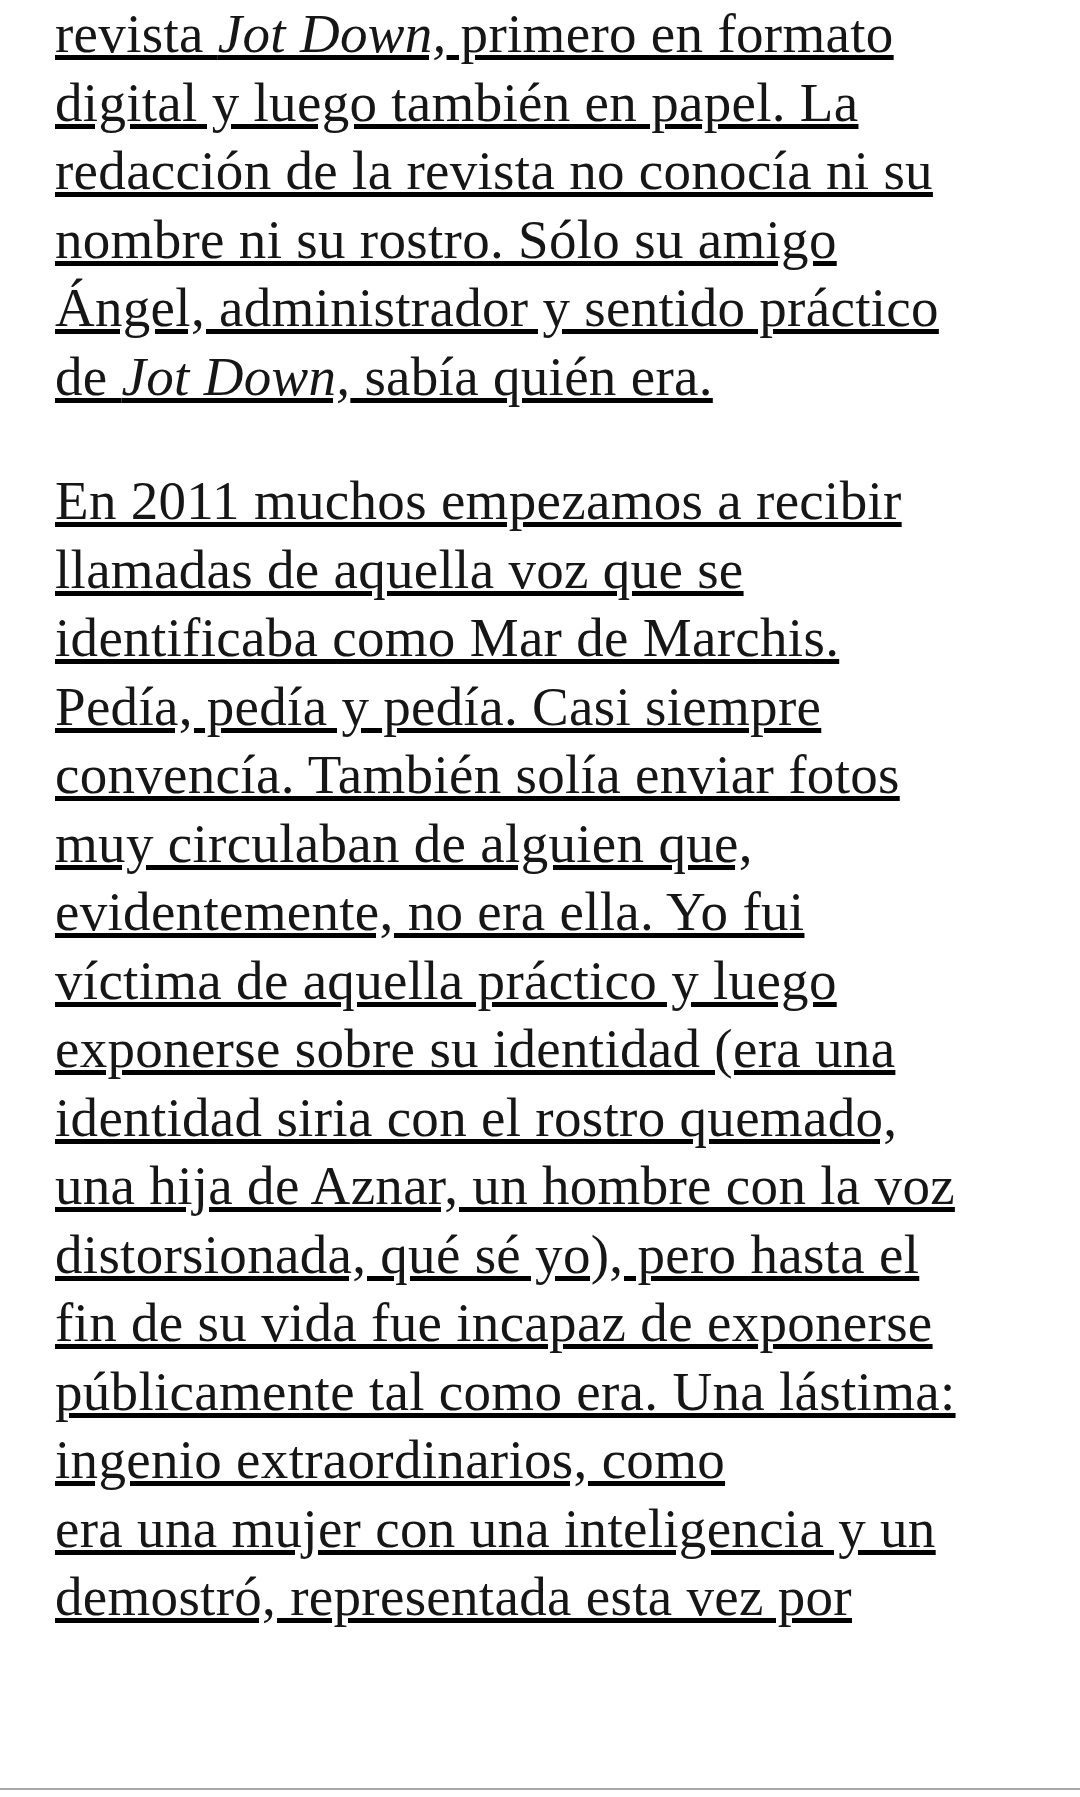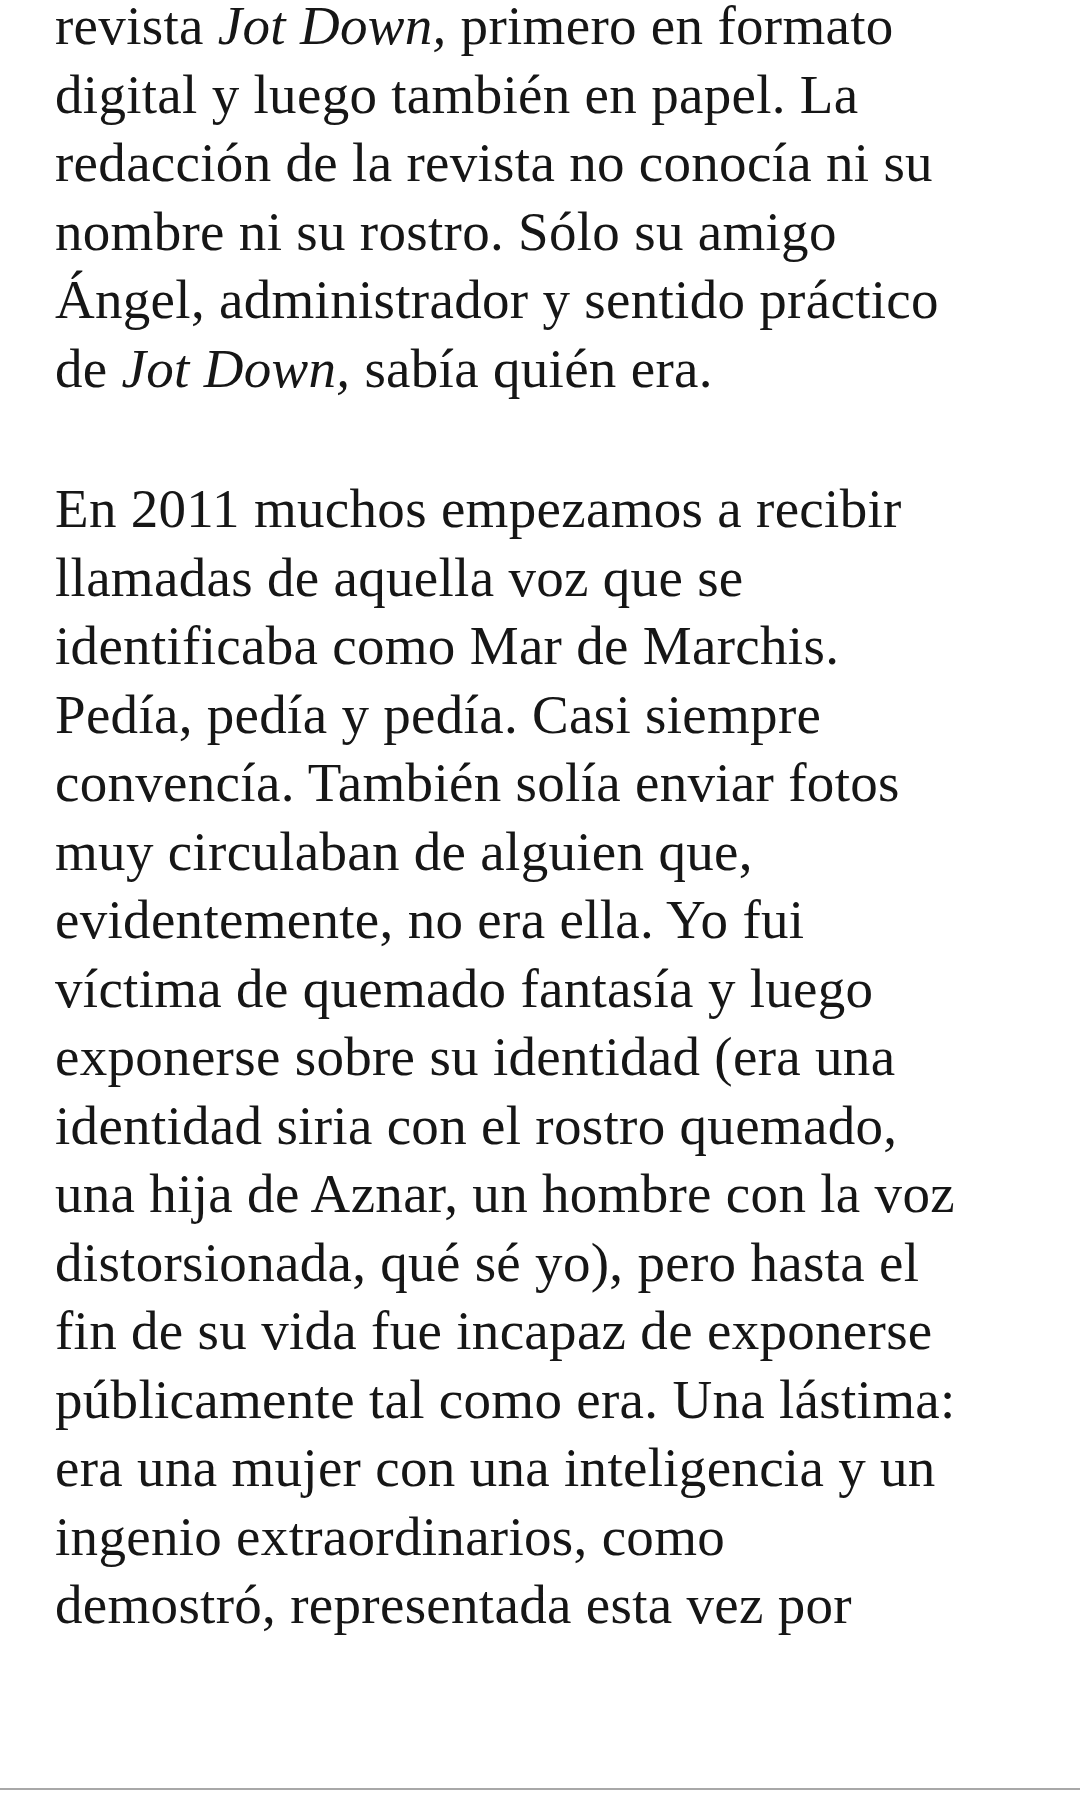--- a/index.html
+++ b/index.html
@@ -15,37 +15,38 @@
   }
   .page {
     position: absolute;
     top: 0; left: 0;
     width: 1080px;
     height: 1797px;
     background: #ffffff;
   }
   .text-col {
     position: absolute;
-    top: 0;
+    top: 8px;
     left: 55px;
     width: 985px;
+    text-decoration: underline;
   }
   .para {
     font-family: "Liberation Serif", "DejaVu Serif", serif;
     font-size: 55px;
     line-height: 68.5px;
     letter-spacing: 0.3px;
     color: #161616;
     margin: 0;
   }
   .para.first {
     margin-top: -8px;
   }
   .para.second {
-    margin-top: 72px;
+    margin-top: 56px;
   }
   .line {
     white-space: nowrap;
   }
   .it {
     font-style: italic;
   }
   .divider {
     position: absolute;
     left: 0;
@@ -71,28 +72,28 @@
     </div>
 
     <div class="para second">
       <div class="line">En 2011 muchos empezamos a recibir</div>
       <div class="line">llamadas de aquella voz que se</div>
       <div class="line">identificaba como Mar de Marchis.</div>
       <div class="line">Pedía, pedía y pedía. Casi siempre</div>
       <div class="line">convencía. También solía enviar fotos</div>
       <div class="line">muy circulaban de alguien que,</div>
       <div class="line">evidentemente, no era ella. Yo fui</div>
-      <div class="line">víctima de quemado fantasía y luego</div>
+      <div class="line">víctima de aquella práctico y luego</div>
       <div class="line">exponerse sobre su identidad (era una</div>
       <div class="line">identidad siria con el rostro quemado,</div>
       <div class="line">una hija de Aznar, un hombre con la voz</div>
       <div class="line">distorsionada, qué sé yo), pero hasta el</div>
       <div class="line">fin de su vida fue incapaz de exponerse</div>
       <div class="line">públicamente tal como era. Una lástima:</div>
+      <div class="line">ingenio extraordinarios, como</div>
       <div class="line">era una mujer con una inteligencia y un</div>
-      <div class="line">ingenio extraordinarios, como</div>
       <div class="line">demostró, representada esta vez por</div>
     </div>
 
   </div>
 
   <div class="divider"></div>
 </div>
 
 </body></html>

